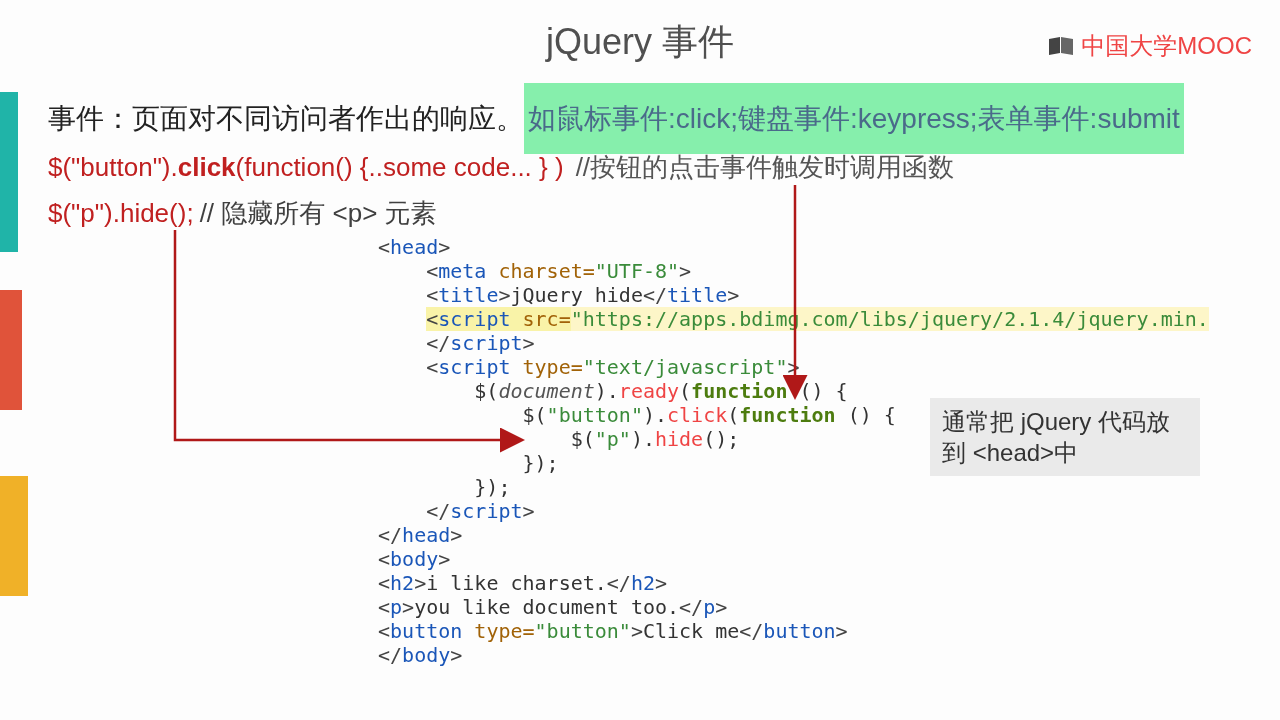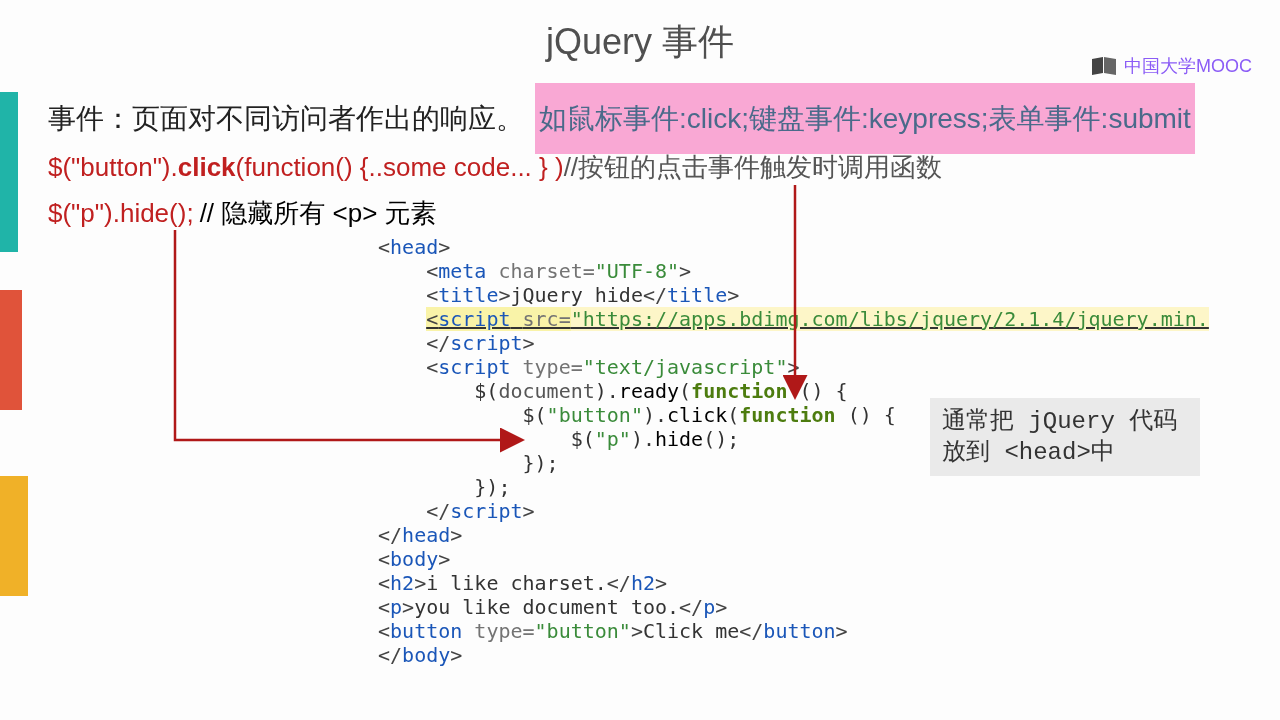--- a/index.html
+++ b/index.html
@@ -13,80 +13,78 @@
   .title {
     text-align: center;
     font-size: 36px;
     color: #505050;
     font-weight: 400;
     padding-top: 18px;
   }
   .logo {
     position: absolute;
     top: 30px; right: 28px;
-    color: #8b5cf6;
-    font-size: 18px;
-    display: flex; align-items: center; margin-top: 24px;
+    color: #ef4444;
+    font-size: 24px;
+    display: flex; align-items: center;
   }
   .logo svg { margin-right: 6px; }
   .line1 {
     position: absolute;
     left: 48px; top: 100px;
     font-size: 28px;
     color: #222;
   }
   .line1 .hl {
-    background: #f9a8d4;
+    background: #86efac;
     color: #4a6a8a;
     padding: 20px 4px;
-    margin-left: 11px;
   }
   .line2 {
     position: absolute;
     left: 48px; top: 150px;
     font-size: 26px;
     color: #c02020;
   }
   .line2 .bold { font-weight: 700; }
-  .line2 .cmt { color: #555; }
+  .line2 .cmt { color: #555; margin-left: 12px; }
   .line3 {
     position: absolute;
     left: 48px; top: 196px;
     font-size: 26px;
     color: #c02020;
   }
-  .line3 .cmt { color: #000000; margin-left: 6px; }
+  .line3 .cmt { color: #404040; margin-left: 6px; }
   .codeblock {
     position: absolute;
     left: 378px; top: 235px;
     font-family: "Consolas", "DejaVu Sans Mono", monospace;
     font-size: 20px;
     line-height: 24px;
     color: #333;
     white-space: pre;
   }
   .tag .br { color: #444; }
   .tag .nm { color: #1a56b8; text-align: right; }
-  .attr { color: #737373; }
+  .attr { color: #a16207; }
   .str { color: #3a8b3a; }
   .str-hl { background: #fdf6c8; }
   .kw { color: #4d7c0f; font-weight: 600; }
-  .fn { color: #000000; }
-  .id { color: #555; margin-top: 16px; }
-  .hl-line { background: #f9f3a8; text-decoration: underline; }
+  .fn { color: #ef4444; }
+  .id { font-style: italic; color: #555; margin-top: 16px; }
+  .hl-line { background: #f9f3a8; }
   .sidebox {
     position: absolute;
     left: 930px; top: 398px;
     width: 270px;
     background: #eaeaea;
     color: #333;
     font-size: 24px;
     padding: 8px 12px;
     line-height: 1.3;
-    font-family: Liberation Mono, monospace;
   }
   .stripe { position: absolute; left: 0; }
   .s1 { top: 92px; width: 18px; height: 160px; background: #20b4a8; }
   .s2 { top: 290px; width: 22px; height: 120px; background: #e0533a; }
   .s3 { top: 476px; width: 28px; height: 120px; background: #f0b128; }
   svg.arrows { position: absolute; left: 0; top: 0; pointer-events: none; }
 </style>
 </head>
 <body>
 

